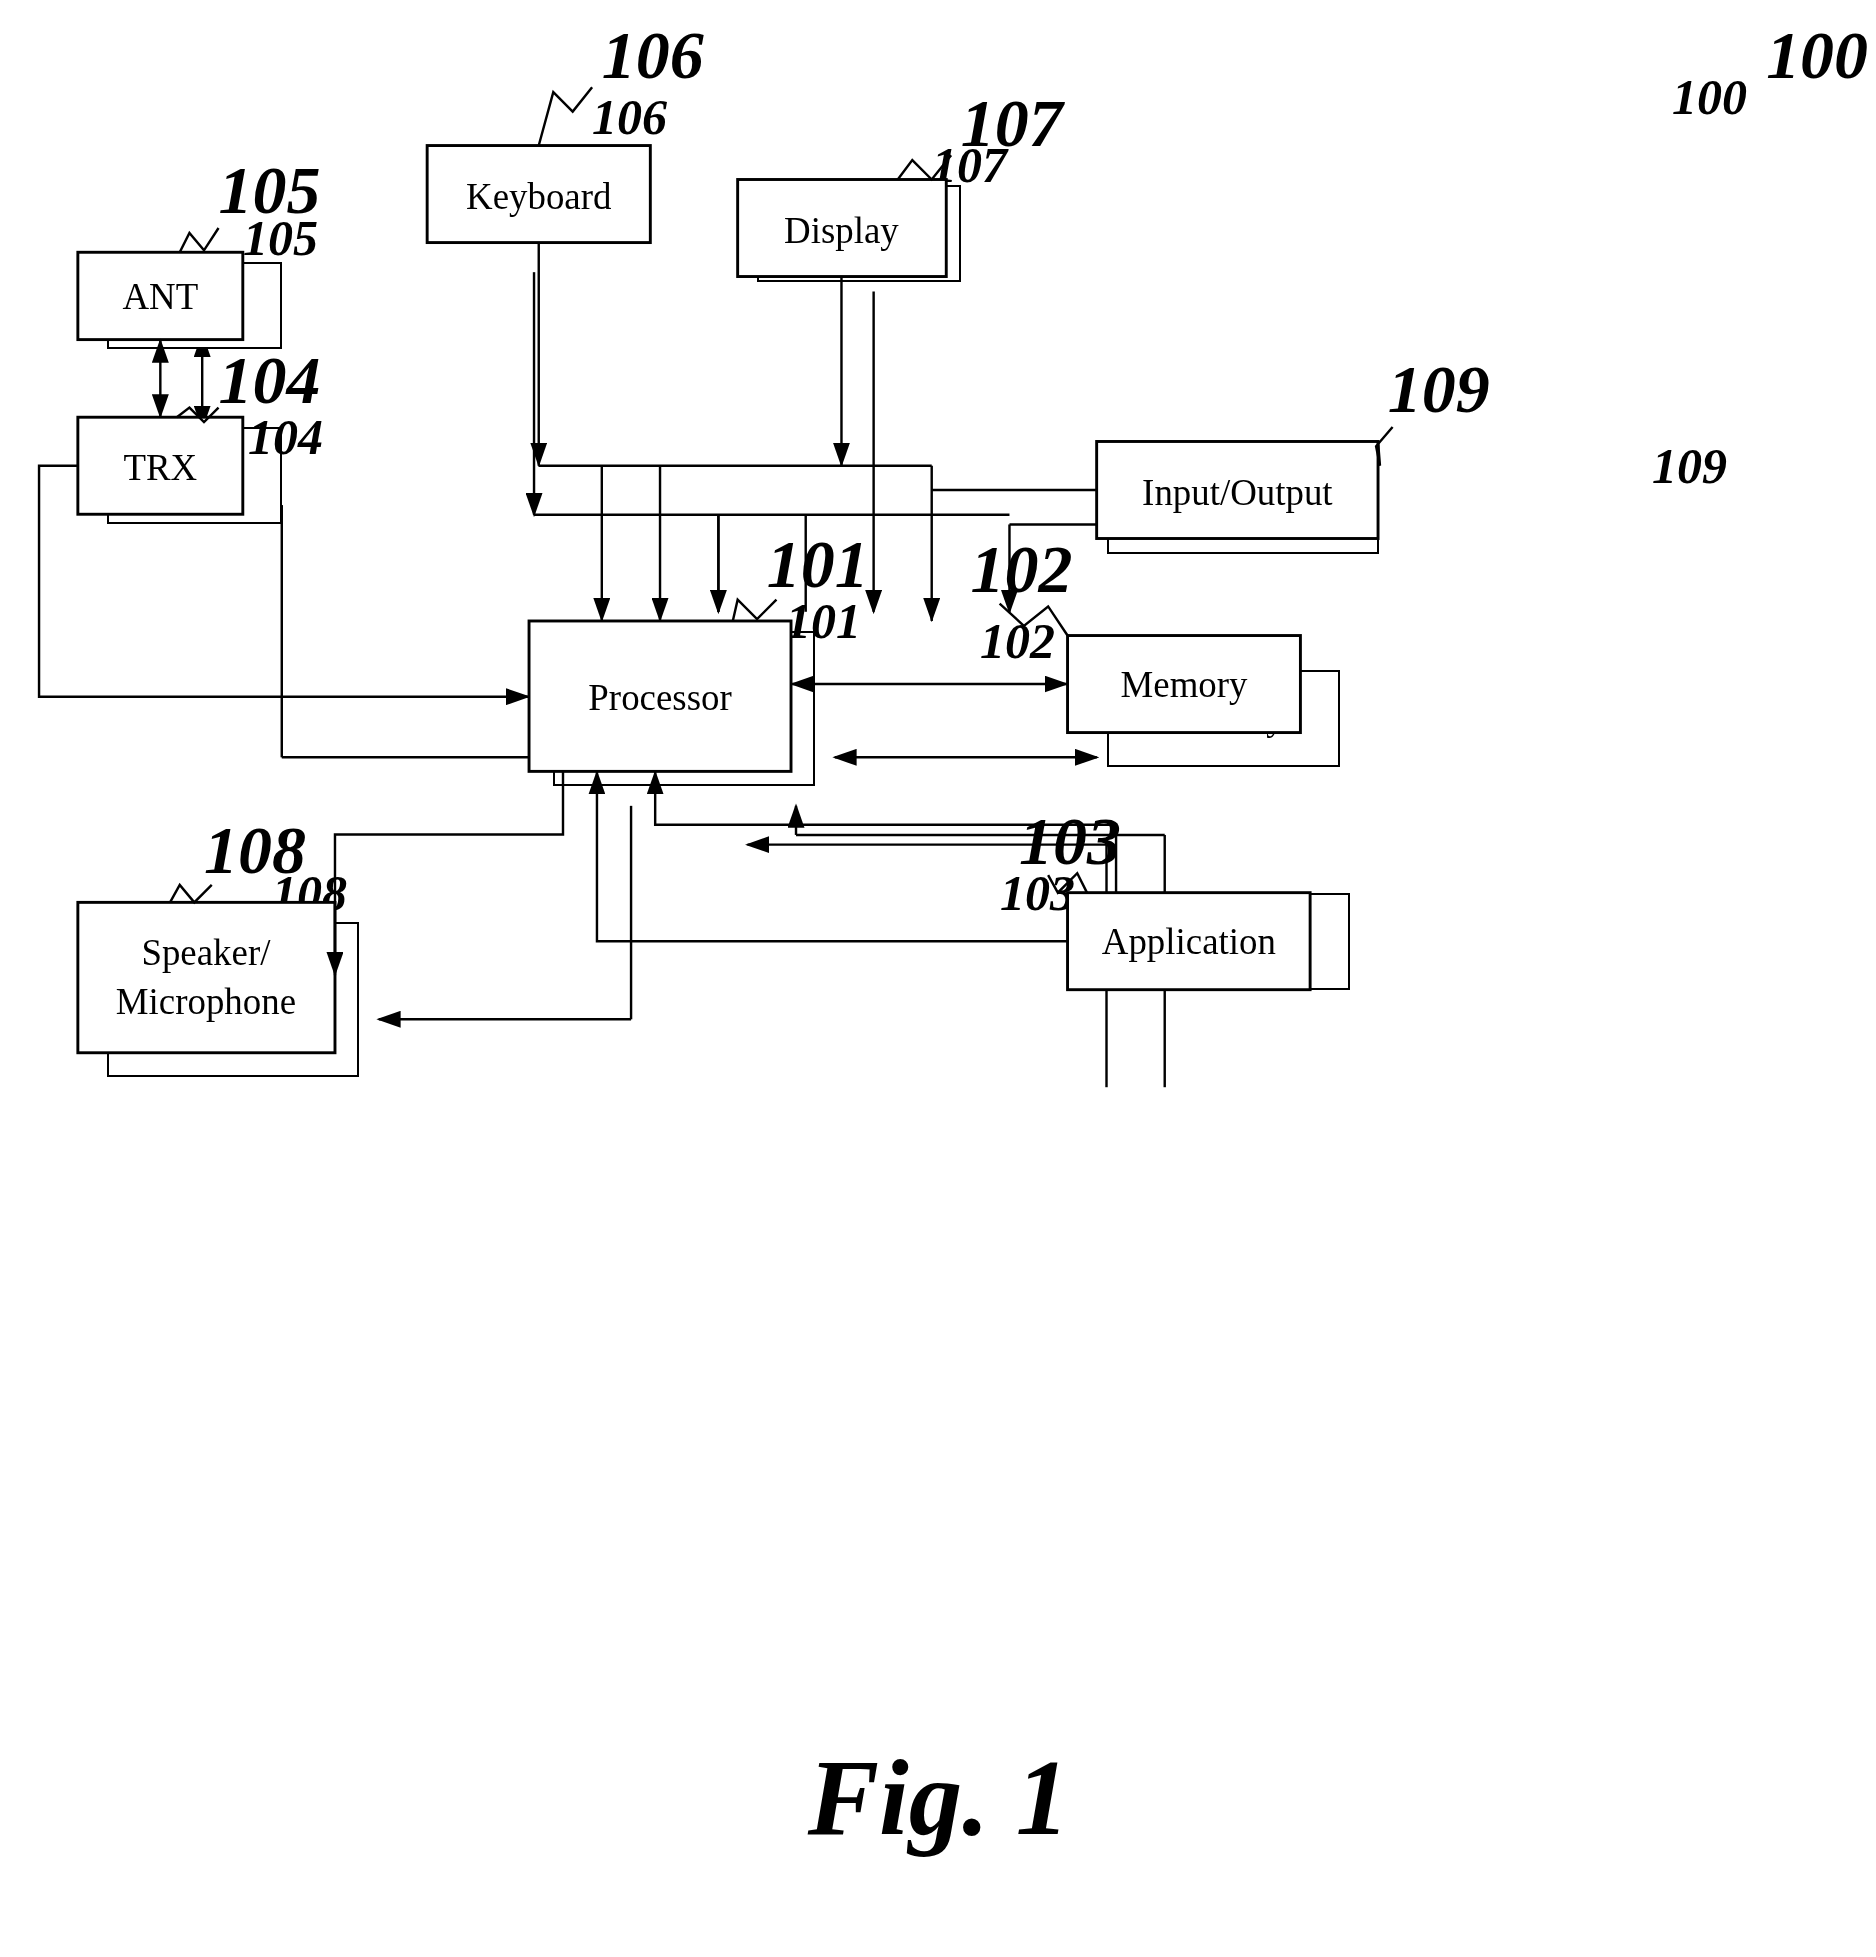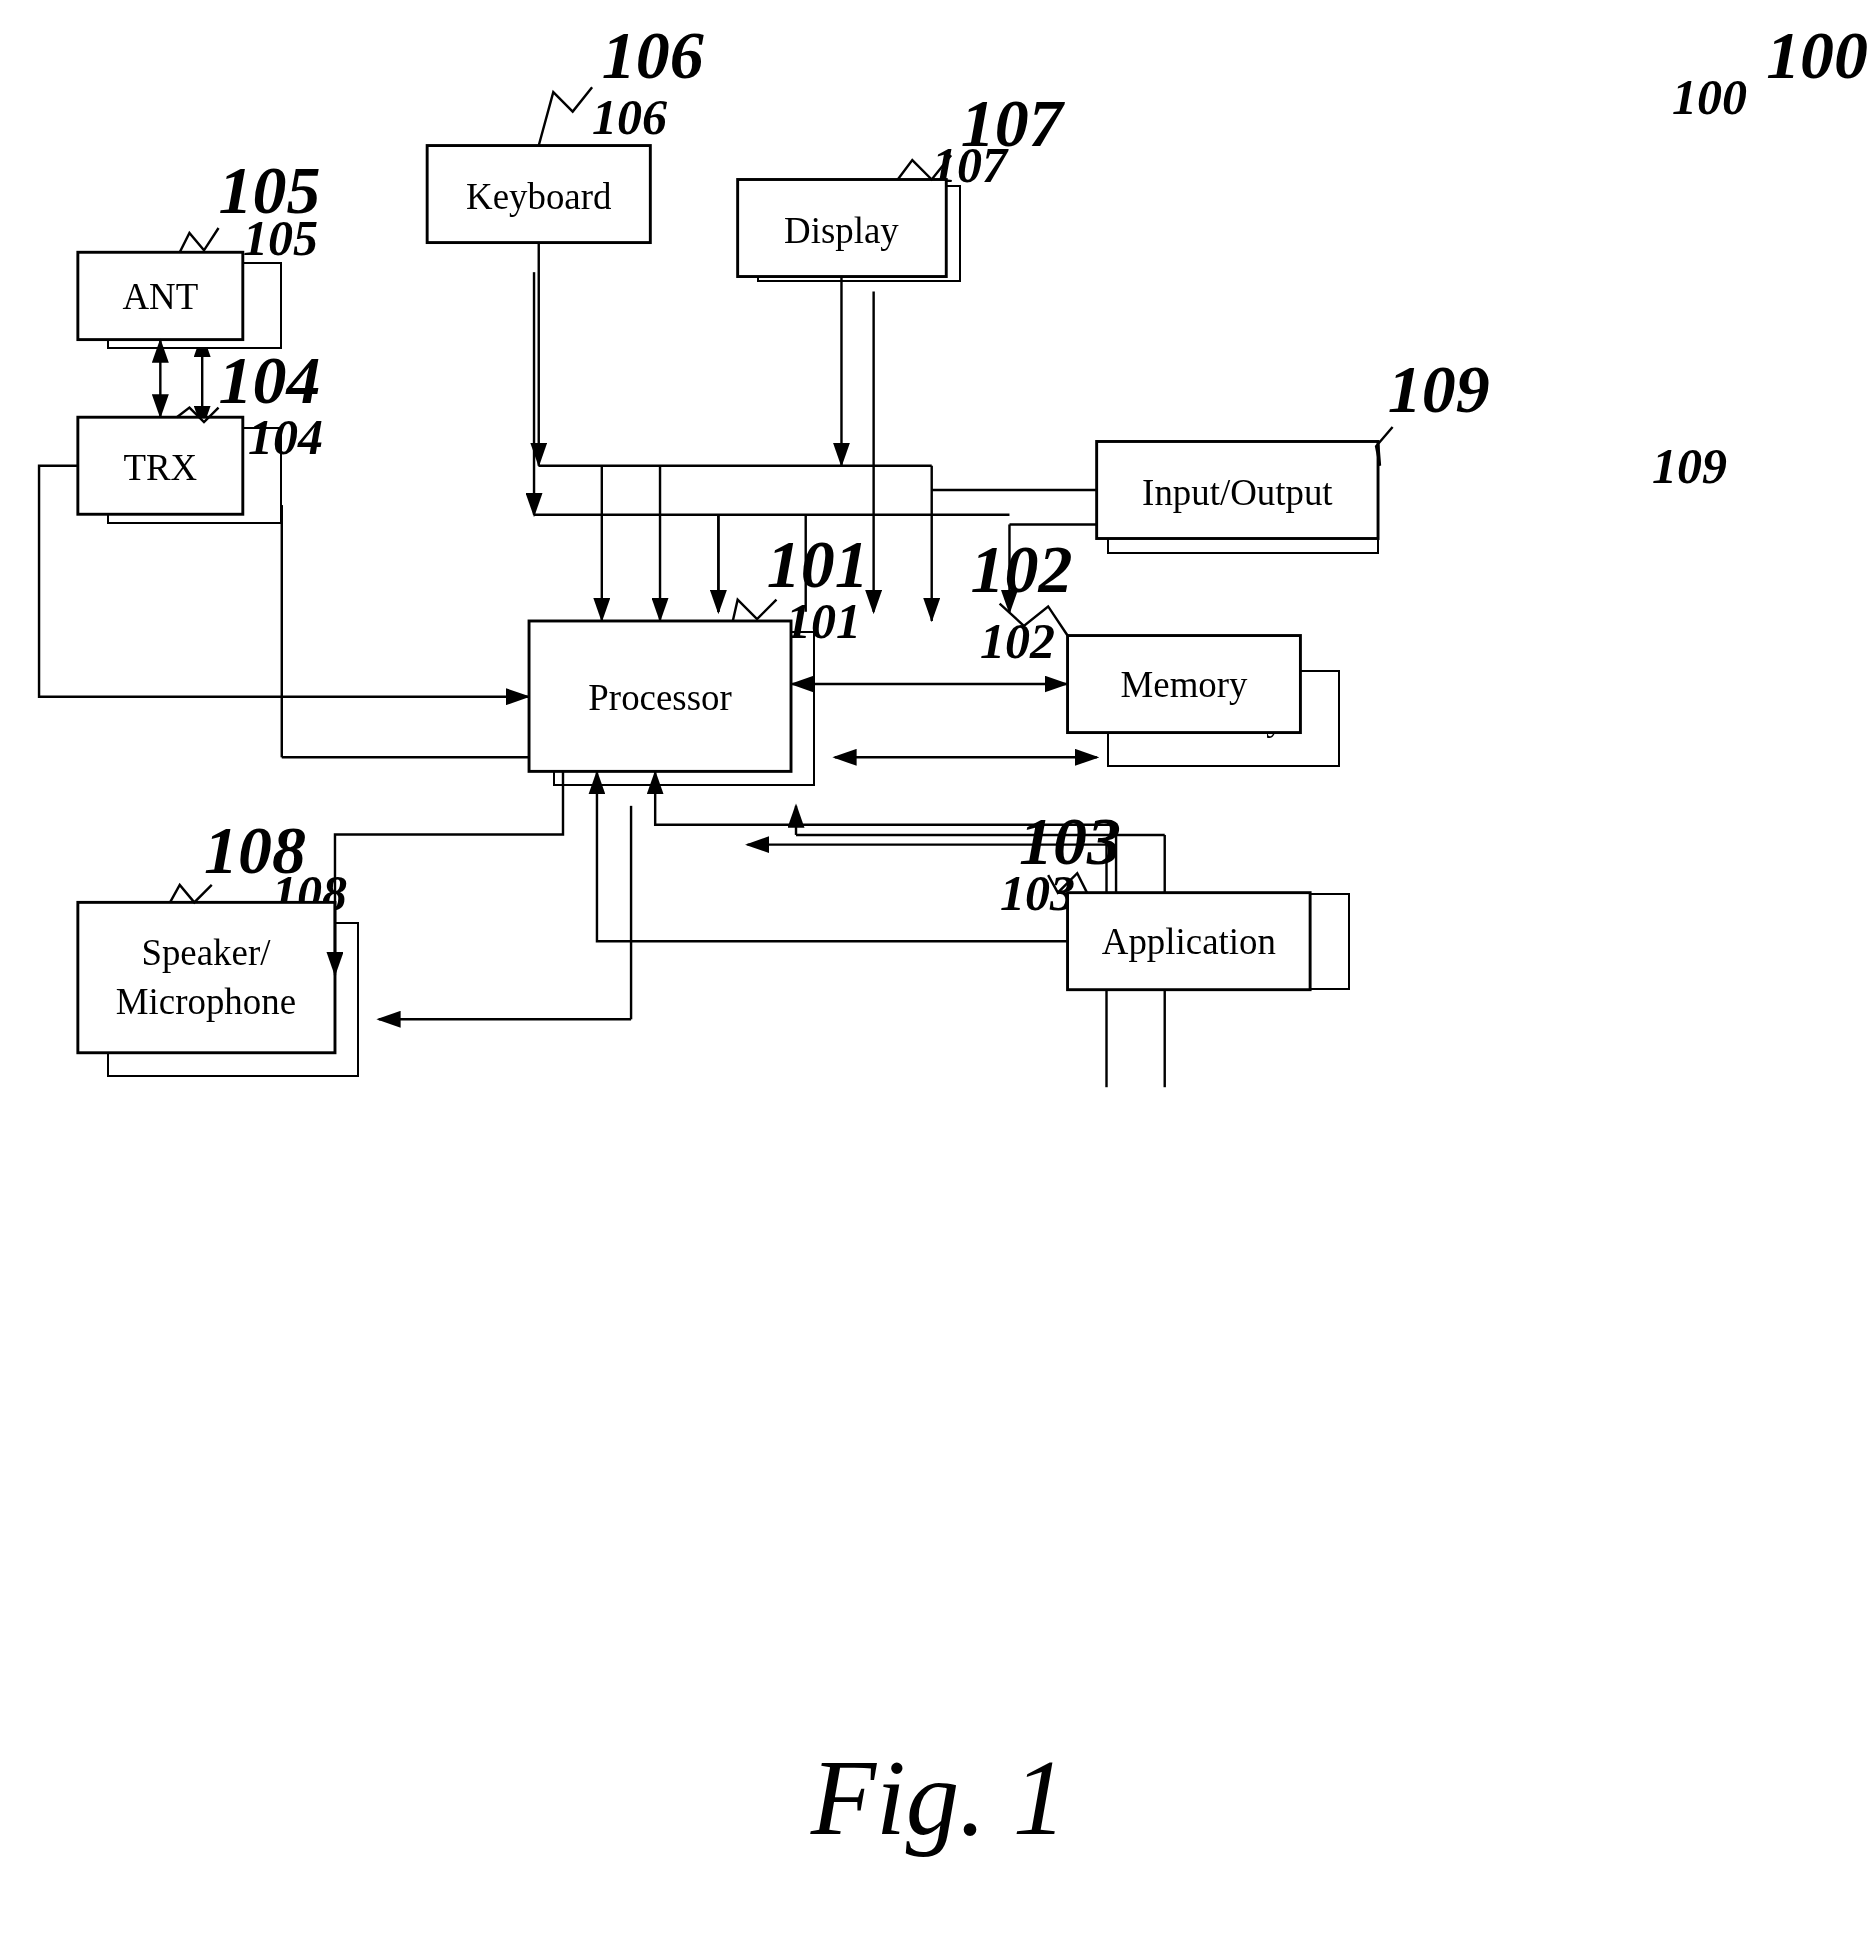--- a/index.html
+++ b/index.html
@@ -282,14 +282,14 @@
   <line x1="815" y1="705" x2="1100" y2="705" stroke="black" stroke-width="2.5" marker-start="url(#ah2)" marker-end="url(#ah)"></line>
 
   <polyline points="1100,970 615,970 615,795" fill="none" stroke="black" stroke-width="2.5" marker-end="url(#ah)"></polyline>
 
   <polyline points="1150,920 1150,850 675,850 675,795" fill="none" stroke="black" stroke-width="2.5" marker-end="url(#ah)"></polyline>
 
   <polyline points="580,795 580,860 345,860 345,1005" fill="none" stroke="black" stroke-width="2.5" marker-end="url(#ah)"></polyline>
 
 </svg>
 
-<div style="position:absolute; bottom:97px; left:50%; transform:translateX(-50%); font-family:'Times New Roman',serif; font-size:107px; font-weight:400; font-style:italic; color:#000;">Fig. 1</div>
+<div style="position:absolute; bottom:97px; left:50%; transform:translateX(-50%); font-family:'Times New Roman',serif; font-size:107px; font-weight:700; font-style:italic; color:#000;">Fig. 1</div>
 
 
 </body></html>

